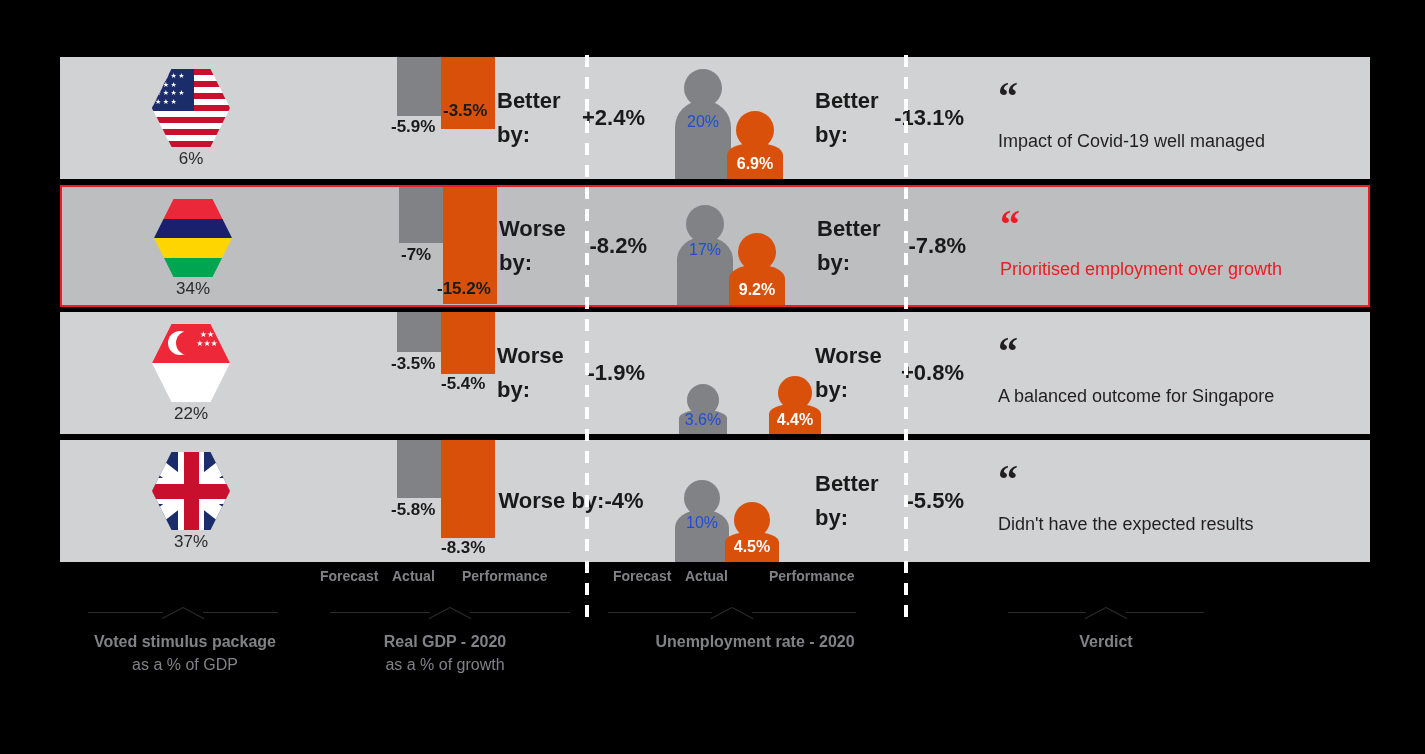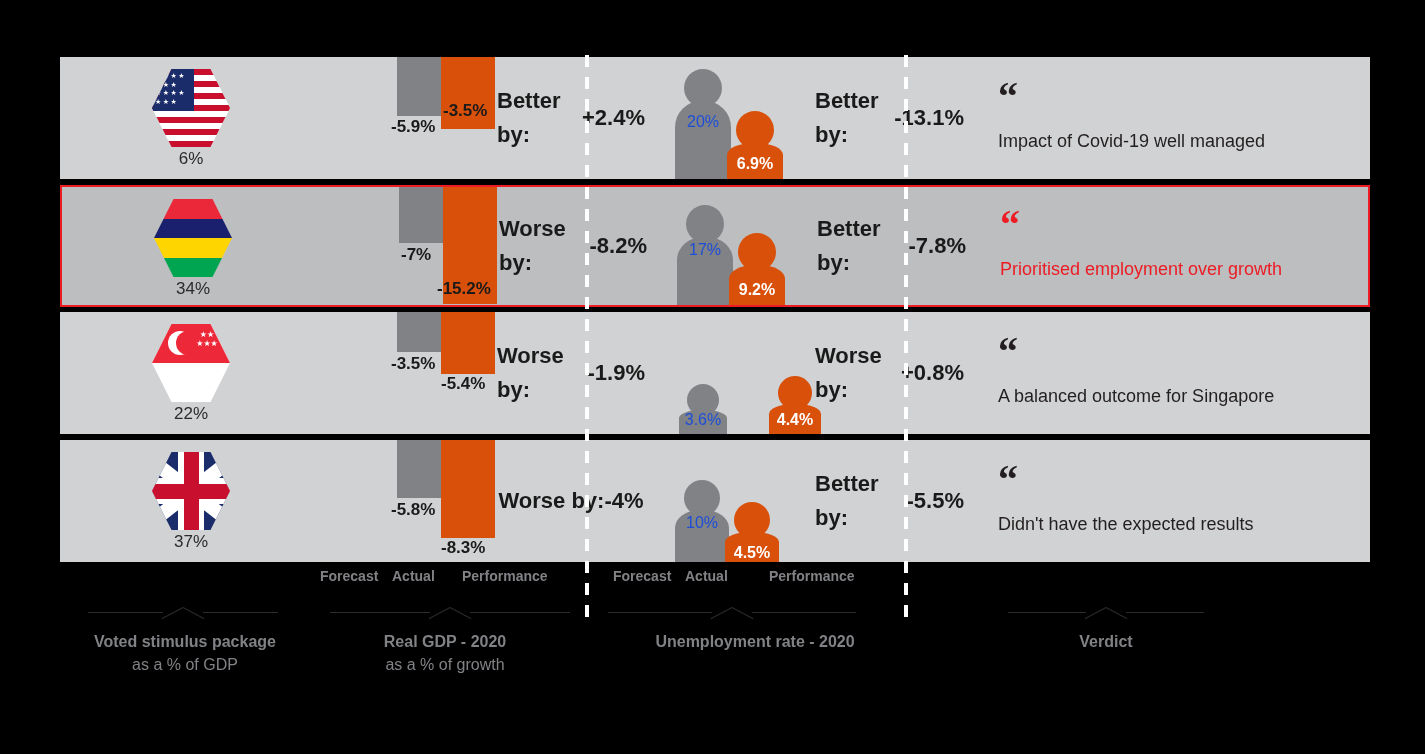--- a/index.html
+++ b/index.html
@@ -284,21 +284,21 @@
     <div class="cell-unemp">
       <div class="people">
         <div class="person fc" style="left:0;width:54px;height:82px;">
           <div class="head" style="width:36px;height:36px;"></div>
           <div class="body" style="top:30px;"></div>
           <div class="plab" style="bottom:30px;">10%</div>
         </div>
         <div class="person ac" style="left:50px;width:54px;height:60px;">
           <div class="head" style="width:36px;height:36px;"></div>
           <div class="body" style="top:30px;"></div>
-          <div class="plab" style="bottom:0;">4.5%</div>
+          <div class="plab" style="bottom:6px;">4.5%</div>
         </div>
       </div>
       <div class="perf" style="left:170px;width:149px;">
         <span>Better by:</span>
         <span>-5.5%</span>
       </div>
     </div>
     <div class="cell-verd">
       <div class="qmark">“</div>
       <div class="vtext">Didn't have the expected results</div>

